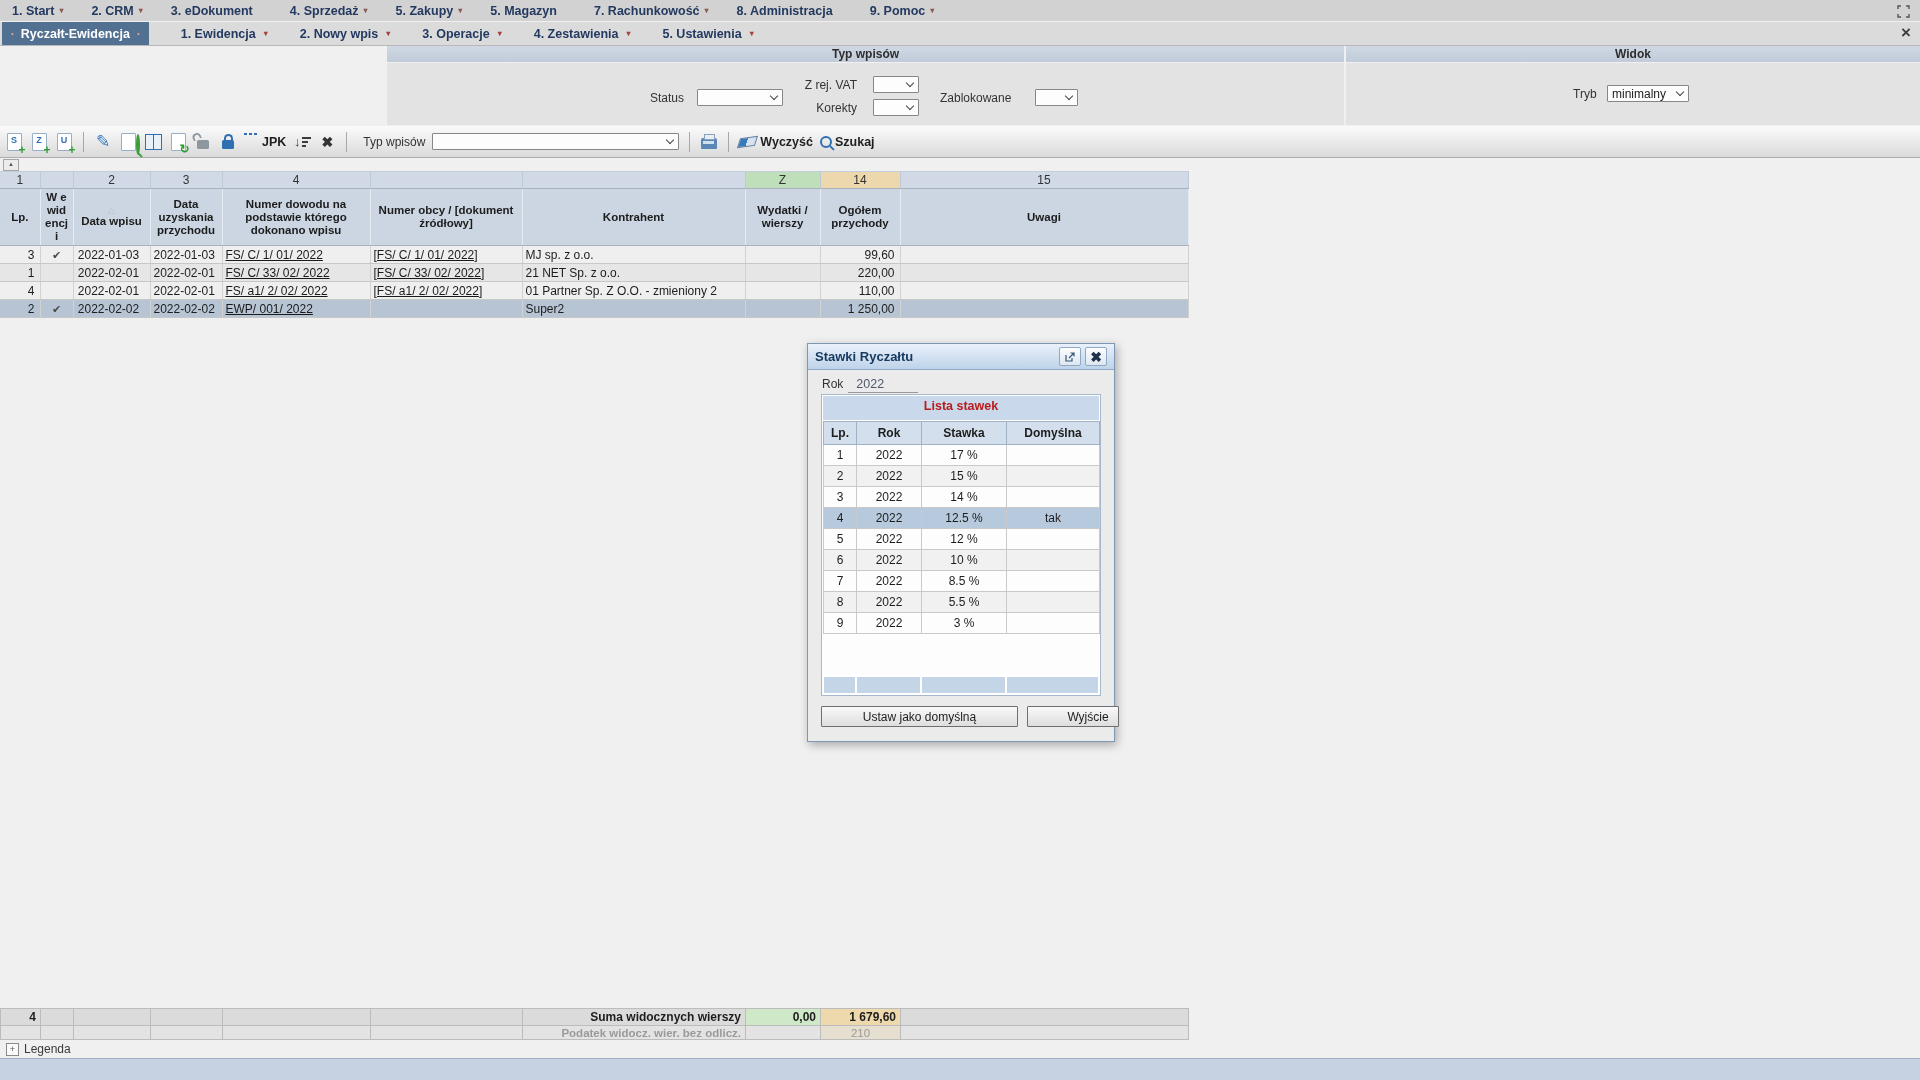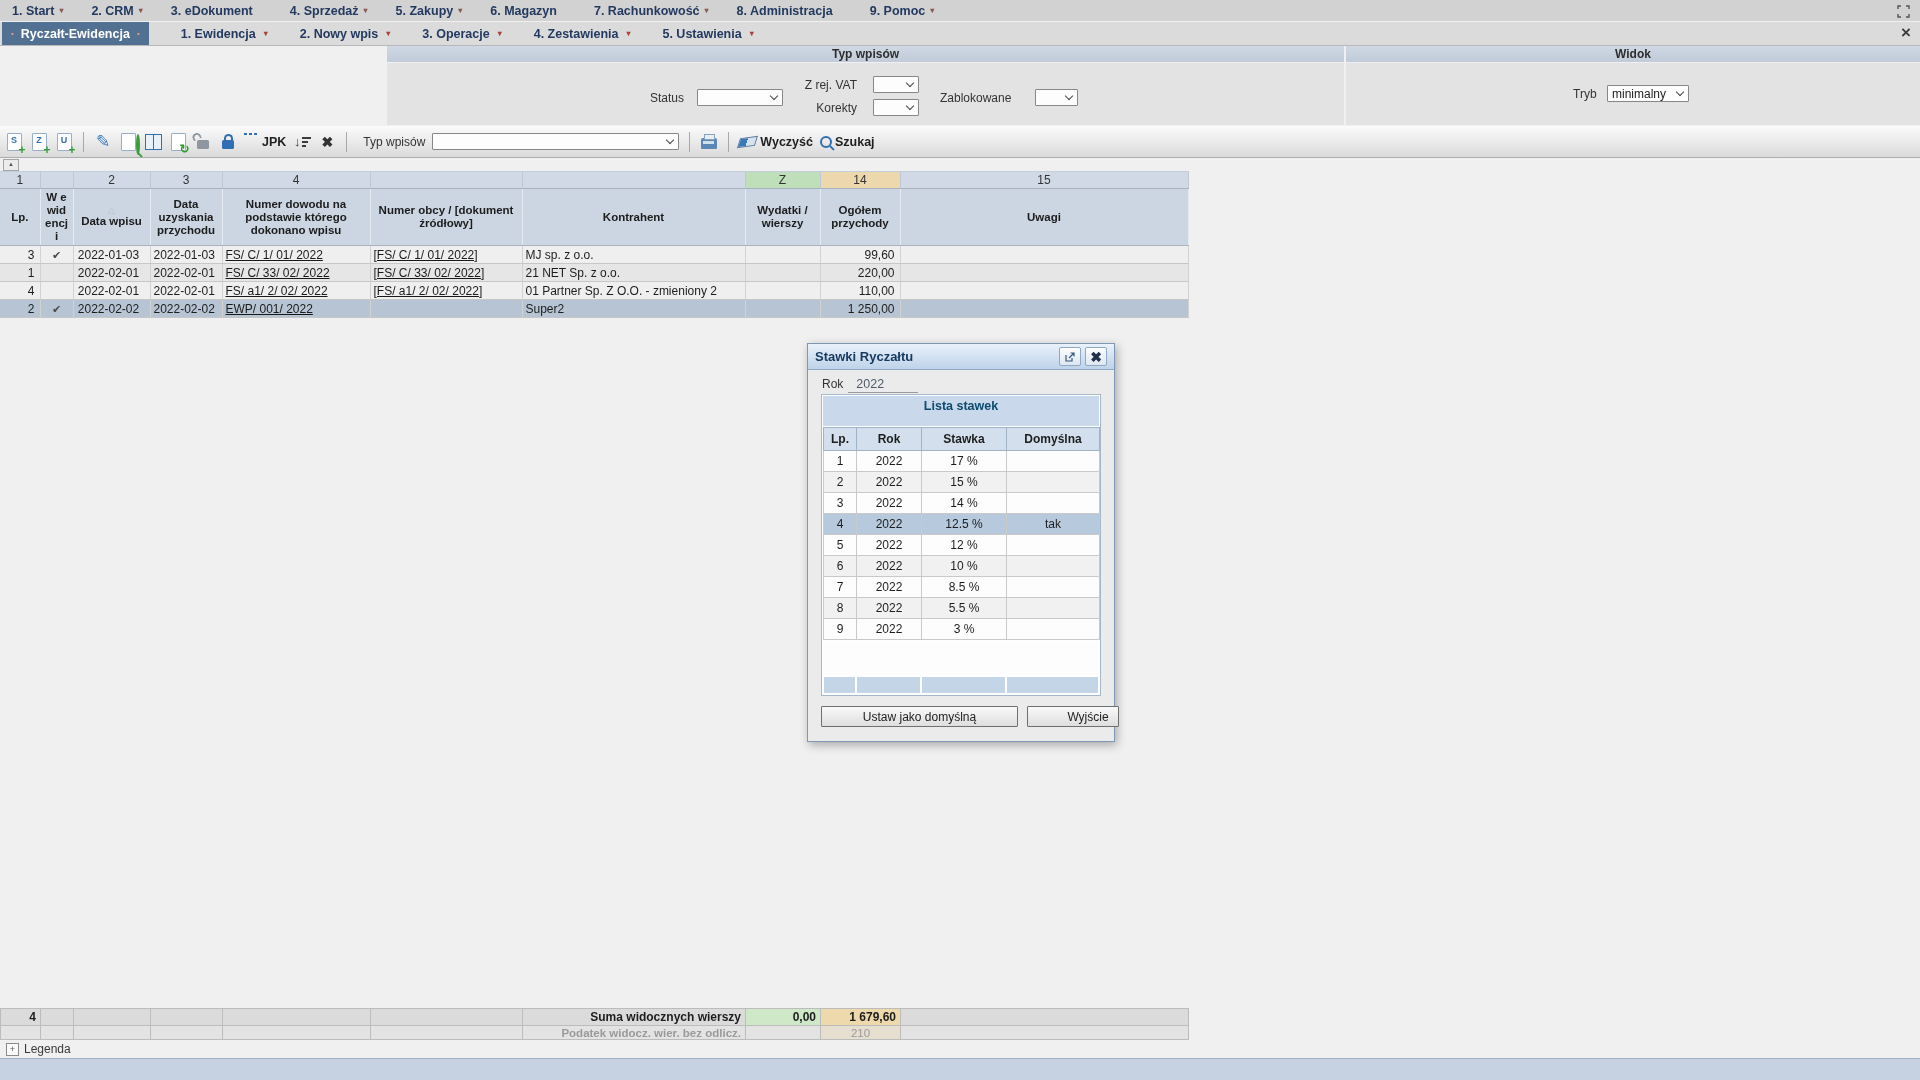--- a/index.html
+++ b/index.html
@@ -145,22 +145,22 @@
     display:flex;align-items:center;padding:0 7px;font-weight:bold;font-size:13px;color:#16395e;}
   .dlg-title .spacer{flex:1;}
   .dlg-btn{width:20px;height:17px;background:linear-gradient(#fdfdfd,#dde7f1);border:1px solid #8fa8c4;border-radius:2px;
     display:flex;align-items:center;justify-content:center;margin-left:4px;font-weight:bold;color:#1d2f4a;}
   .dlg-btn.close{font-size:14px;line-height:14px;}
   .dlg-rok{position:absolute;left:14px;top:33px;font-size:12px;color:#333;}
   .dlg-rok .val{display:inline-block;width:62px;border-bottom:1px solid #9a9a9a;margin-left:5px;padding:0 0 1px 8px;
     color:#4e5a68;font-size:12.5px;}
   .dlg-frame{position:absolute;left:13px;top:50px;width:280px;height:302px;background:#fff;
     border:1px solid #a5b8cc;box-sizing:border-box;display:flex;flex-direction:column;}
-  .dlg-caption{height:30px;line-height:20px;background:#c9d8ea;text-align:center;font-weight:bold;font-size:12.5px;
-    color:#0c4a6e;margin:1px 1px 0 1px;}
+  .dlg-caption{height:24px;line-height:20px;background:#c9d8ea;text-align:center;font-weight:bold;font-size:12.5px;
+    color:#b91c1c;margin:1px 1px 0 1px;}
   .dlg-table{width:276px;margin:1px;border-collapse:collapse;table-layout:fixed;font-size:12px;}
   .dlg-table th{height:20px;background:#d3dfec;border:1px solid #9fb2c6;font-weight:bold;color:#1d1d1d;font-size:12px;}
   .dlg-table td{height:18px;border:1px solid #c9c9c9;text-align:center;color:#1d1d1d;}
   .dlg-table tbody tr.odd td{background:#fdfdfd;}
   .dlg-table tbody tr.even td{background:#f1f1f1;}
   .dlg-table tbody tr.selected td{background:#b7c9dd;}
   .dlg-spacer{flex:1;background:#fdfdfd;margin:0 1px;}
   .dlg-footer{height:16px;margin:2px;display:flex;gap:2px;}
   .dlg-footer i{background:#c4d5e7;display:block;}
   .dlg-footer i:nth-child(1){width:31px}.dlg-footer i:nth-child(2){width:63px}
@@ -191,21 +191,21 @@
     </div>
     <div class="menu-item even">
       <span>4. Sprzedaż</span>
       <span class="menu-caret">▾</span>
     </div>
     <div class="menu-item odd">
       <span>5. Zakupy</span>
       <span class="menu-caret">▾</span>
     </div>
     <div class="menu-item even">
-      <span>6. Magazyn</span>
+      <span>5. Magazyn</span>
       <span class="menu-caret" style="visibility: hidden;">▾</span>
     </div>
     <div class="menu-item odd">
       <span>7. Rachunkowość</span>
       <span class="menu-caret">▾</span>
     </div>
     <div class="menu-item even">
       <span>8. Administracja</span>
       <span class="menu-caret" style="visibility: hidden;">▾</span>
     </div>

